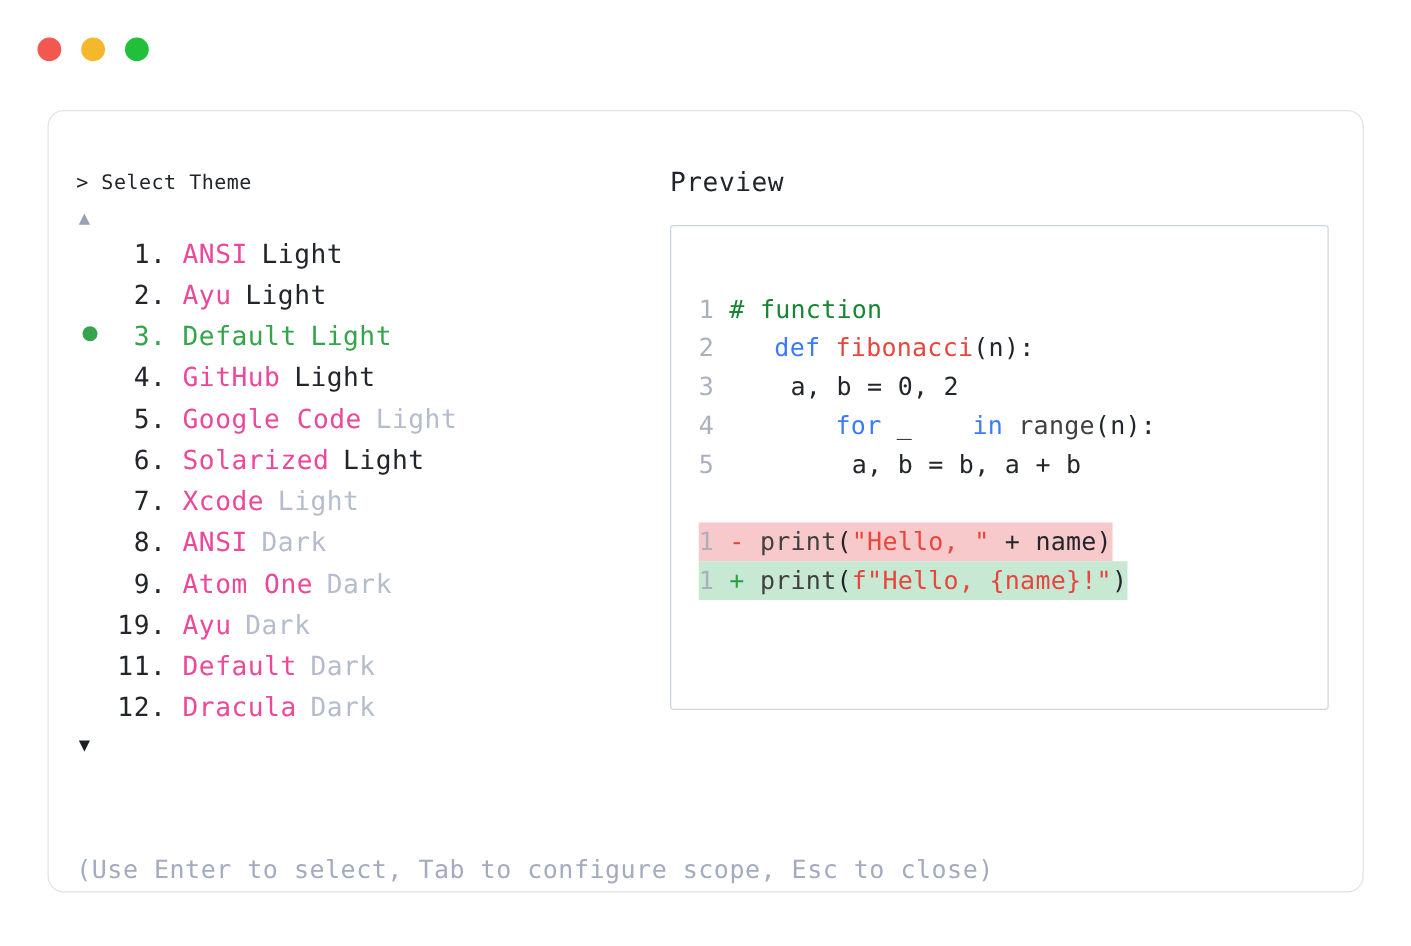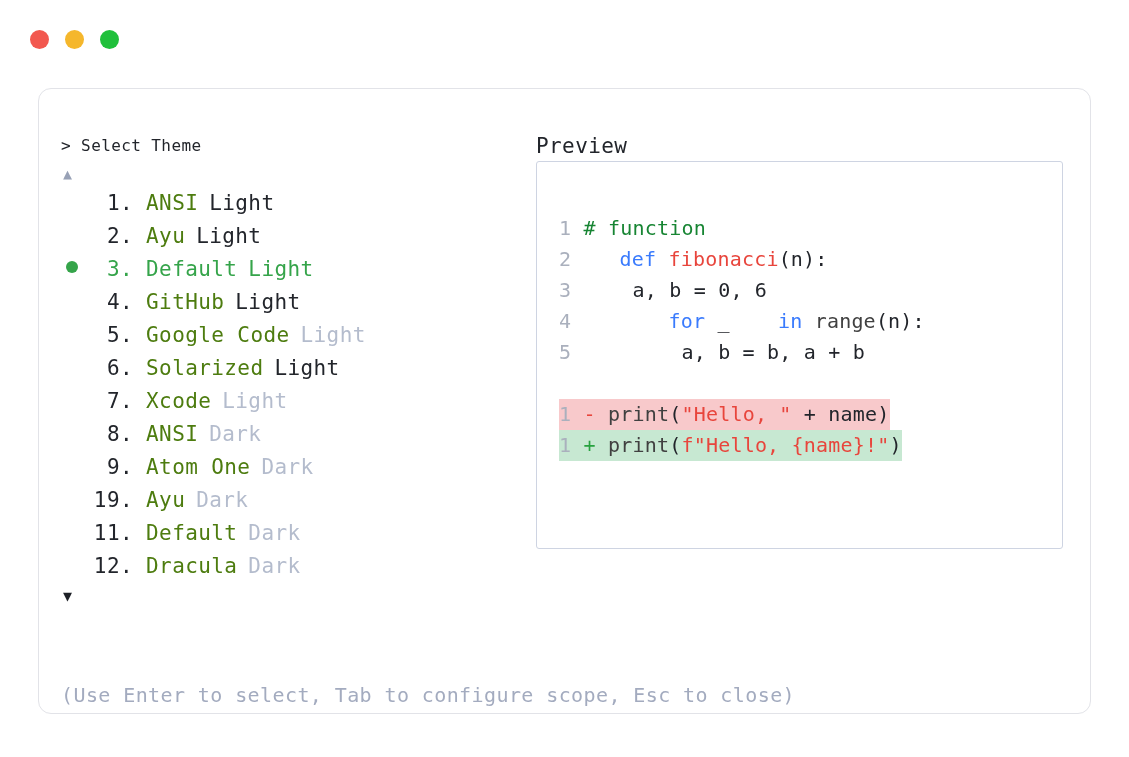--- a/index.html
+++ b/index.html
@@ -120,21 +120,21 @@
     vertical-align: middle;
     position: relative;
     top: -3px;
   }
   .num-cell {
     width: 42px;
     flex: 0 0 42px;
     text-align: right;
     color: #22252b;
   }
-  .name-cell { color: #4d7c0f; }
+  .name-cell { color: #ec4899; }
   .variant-cell {
     color: #b4bccd;
     padding-left: 11px;
   }
   .variant-cell.strong {
     color: #22252b;
   }
   .theme-row.selected .num-cell,
   .theme-row.selected .dot-cell,
   .theme-row.selected .name-cell,
@@ -160,20 +160,21 @@
     position: absolute;
     left: 497px;
     top: 42px;
     width: 530px;
   }
   .preview-label {
     font-size: 21px;
     line-height: 30px;
     letter-spacing: 0.4px;
     color: #22252b;
+    margin-bottom: 19px;
     white-space: pre;
   }
   .preview-box {
     box-sizing: border-box;
     width: 527px;
     height: 388px;
     border: 1.5px solid #ced4e2;
     border-radius: 3px;
     background: #ffffff;
     padding: 51px 0 0 22px;
@@ -252,21 +253,21 @@
     </div>
 
     <div class="hint">(Use Enter to select, Tab to configure scope, Esc to close)</div>
 
     <div class="right-col">
       <div class="preview-label">Preview</div>
       <div class="preview-box">
         <div id="code-block">
             <div class="code-line"><span class="ln">1 </span><span class="tok-comment"># function</span></div>
             <div class="code-line"><span class="ln">2 </span><span class="tok-keyword">def </span><span class="tok-func">fibonacci</span><span class="tok-plain">(n):</span></div>
-            <div class="code-line"><span class="ln">3 </span><span class="tok-plain">    a, b = 0, 6</span></div>
+            <div class="code-line"><span class="ln">3 </span><span class="tok-plain">    a, b = 0, 2</span></div>
             <div class="code-line"><span class="ln">4 </span><span class="tok-plain">    </span><span class="tok-keyword">for</span><span class="tok-plain"> _ </span><span class="tok-keyword">in</span><span class="tok-plain"> </span><span class="tok-builtin">range</span><span class="tok-plain">(n):</span></div>
             <div class="code-line"><span class="ln">5 </span><span class="tok-plain">        a, b = b, a + b</span></div>
           </div>
         <div class="gap-line"></div>
         <div id="diff-block">
             <div class="diff-line diff-del"><span class="diff-wrap"><span class="ln">1 </span><span class="mark">- </span><span class="tok-builtin">print</span><span class="tok-plain">(</span><span class="tok-string">"Hello, "</span><span class="tok-plain"> + name)</span></span></div>
             <div class="diff-line diff-add"><span class="diff-wrap"><span class="ln">1 </span><span class="mark">+ </span><span class="tok-builtin">print</span><span class="tok-plain">(</span><span class="tok-string">f"Hello, {name}!"</span><span class="tok-plain">)</span></span></div>
           </div>
       </div>
     </div>

